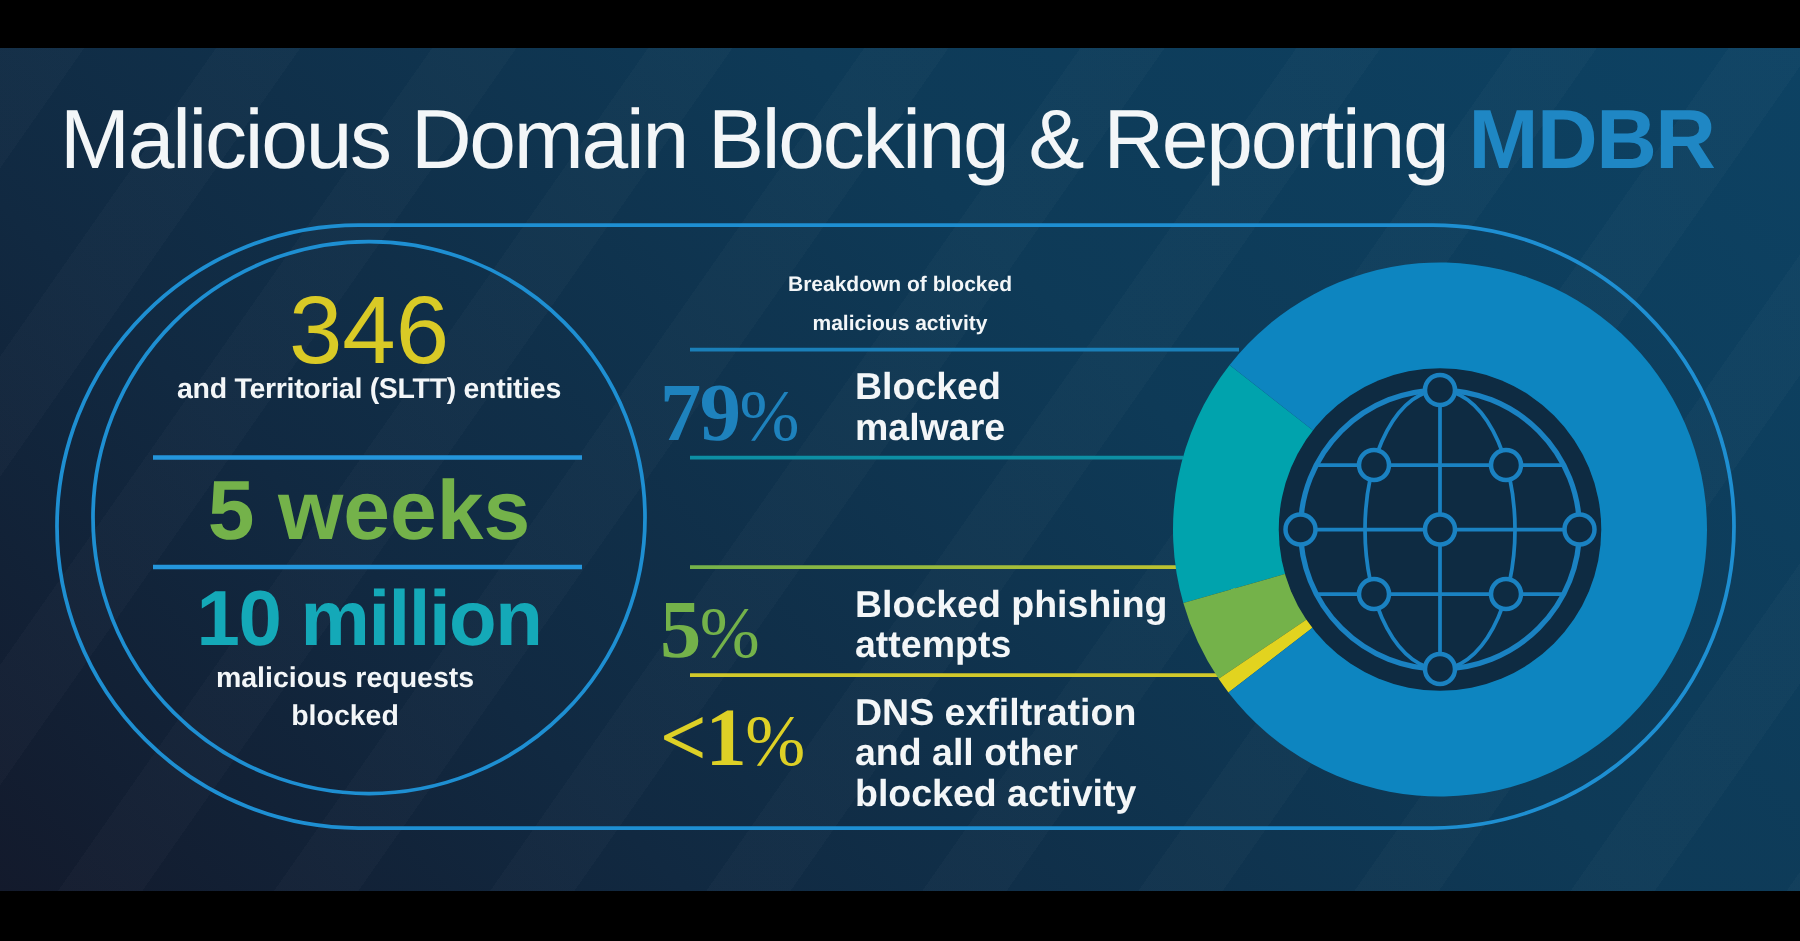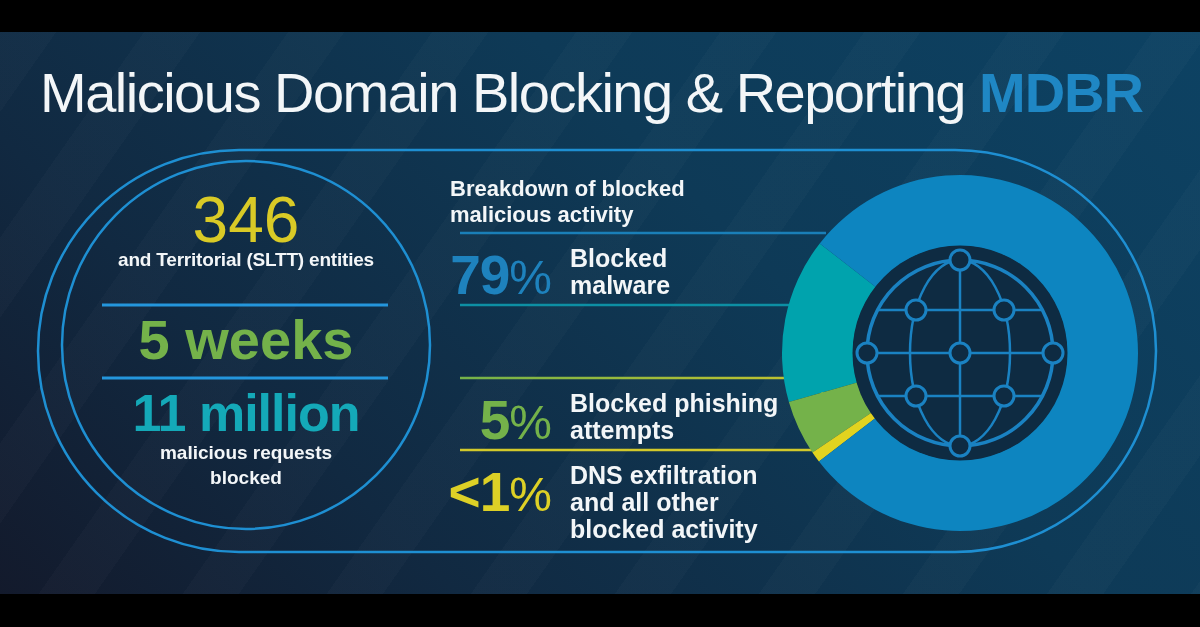--- a/index.html
+++ b/index.html
@@ -24,28 +24,28 @@
   .title .acronym{font-weight:700;color:var(--accent_blue);letter-spacing:-1px;}
   svg.overlay{position:absolute;left:0;top:0;width:1200px;height:627px;}
   .v346{position:absolute;left:76px;top:188px;width:340px;text-align:center;
         font-size:64px;font-weight:400;color:var(--yellow);line-height:1;}
   .sltt{position:absolute;left:76px;top:247px;width:340px;text-align:center;
         font-size:19px;font-weight:700;color:var(--white);line-height:25px;letter-spacing:-0.2px;}
   .weeks{position:absolute;left:76px;top:312px;width:340px;text-align:center;
         font-size:56px;font-weight:700;color:var(--green);line-height:1;}
   .million{position:absolute;left:76px;top:387px;width:340px;text-align:center;
         font-size:52px;font-weight:700;color:var(--teal);line-height:1;letter-spacing:-1px;}
-  .mal-req{position:absolute;left:76px;top:440px;width:340px;text-align:center;
+  .mal-req{position:absolute;left:60px;top:440px;width:340px;text-align:center;
         font-size:19px;font-weight:700;color:var(--white);line-height:25px;}
 
   
-  .bd-head{position:absolute;left:450px;top:176px;width:300px;text-align:left;
-        font-size:22px;font-weight:700;color:var(--white);line-height:26px;}
+  .bd-head{position:absolute;left:450px;top:176px;width:300px;text-align:center;
+        font-size:14px;font-weight:700;color:var(--white);line-height:26px;}
   .row{position:absolute;left:440px;width:360px;height:70px;}
-  .row .pctwrap{position:absolute;left:0;top:0;width:112px;text-align:right;}
+  .row .pctwrap{position:absolute;left:0;top:0;width:112px;text-align:left;font-family:Liberation Serif, serif;}
   .row .sym{font-size:48px;font-weight:400;letter-spacing:0;}
   .row .lbl{position:absolute;left:130px;top:2px;font-size:25px;font-weight:700;
         color:var(--white);line-height:27px;white-space:nowrap;}
   .c-blue{color:var(--pct_blue);}
   .c-teal{color:var(--pct_teal);}
   .c-green{color:var(--pct_green);}
   .c-yellow{color:var(--pct_yellow);}
   .row1{top:243px;} .row2{top:315px;} .row3{top:388px;} .row4{top:460px;}
 
   .capsule{stroke:var(--outline_blue);stroke-width:2.5;fill:none;}
@@ -111,21 +111,21 @@
           <circle cx="1004" cy="396" r="10" stroke="#1a82c2" stroke-width="3" style="fill:var(--donut_hole)"></circle>
         </g>
     </g>
   </svg>
 
   <div class="v346">346</div>
   <div class="sltt">
     <span style="display:block">and Territorial (SLTT) entities</span>
   </div>
   <div class="weeks">5 weeks</div>
-  <div class="million">11 million</div>
+  <div class="million">10 million</div>
   <div class="mal-req">
     <span style="display:block">malicious requests</span>
     <span style="display:block">blocked</span>
   </div>
 
   <div class="bd-head">
     <span style="display:block">Breakdown of blocked</span>
     <span style="display:block">malicious activity</span>
   </div>
 

